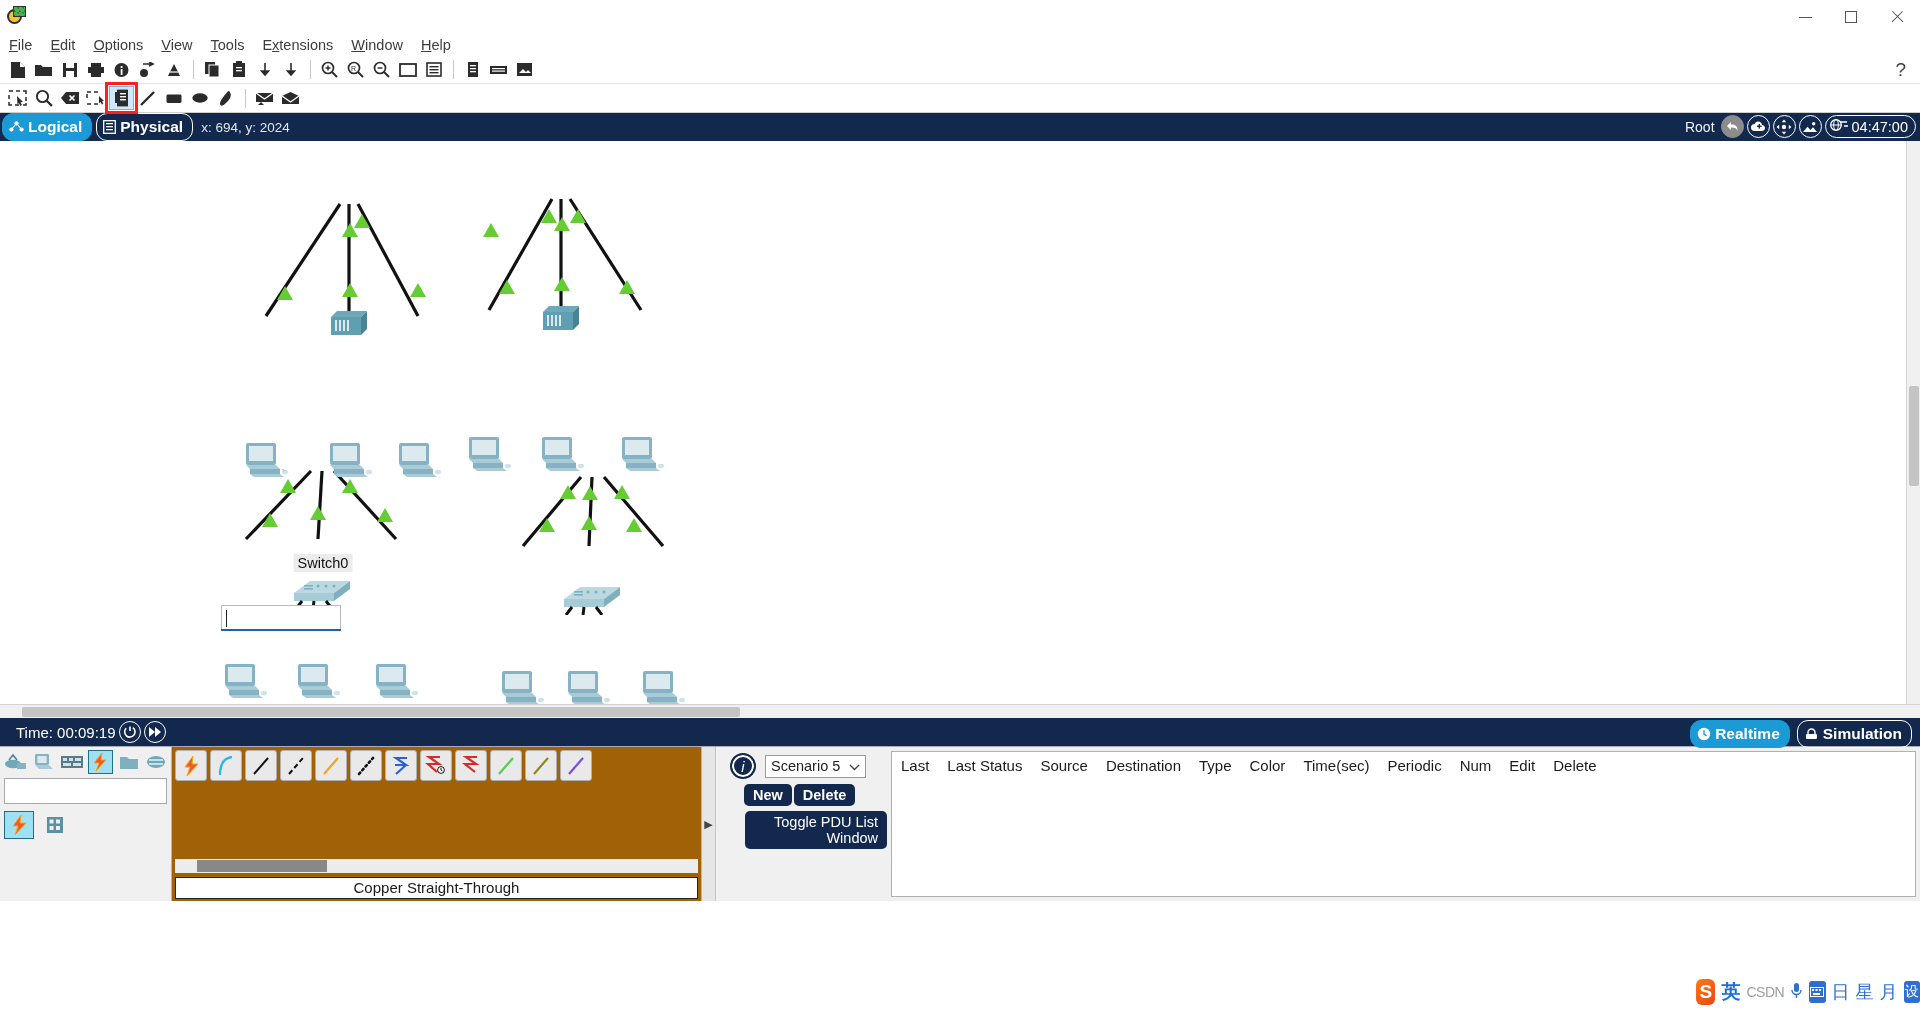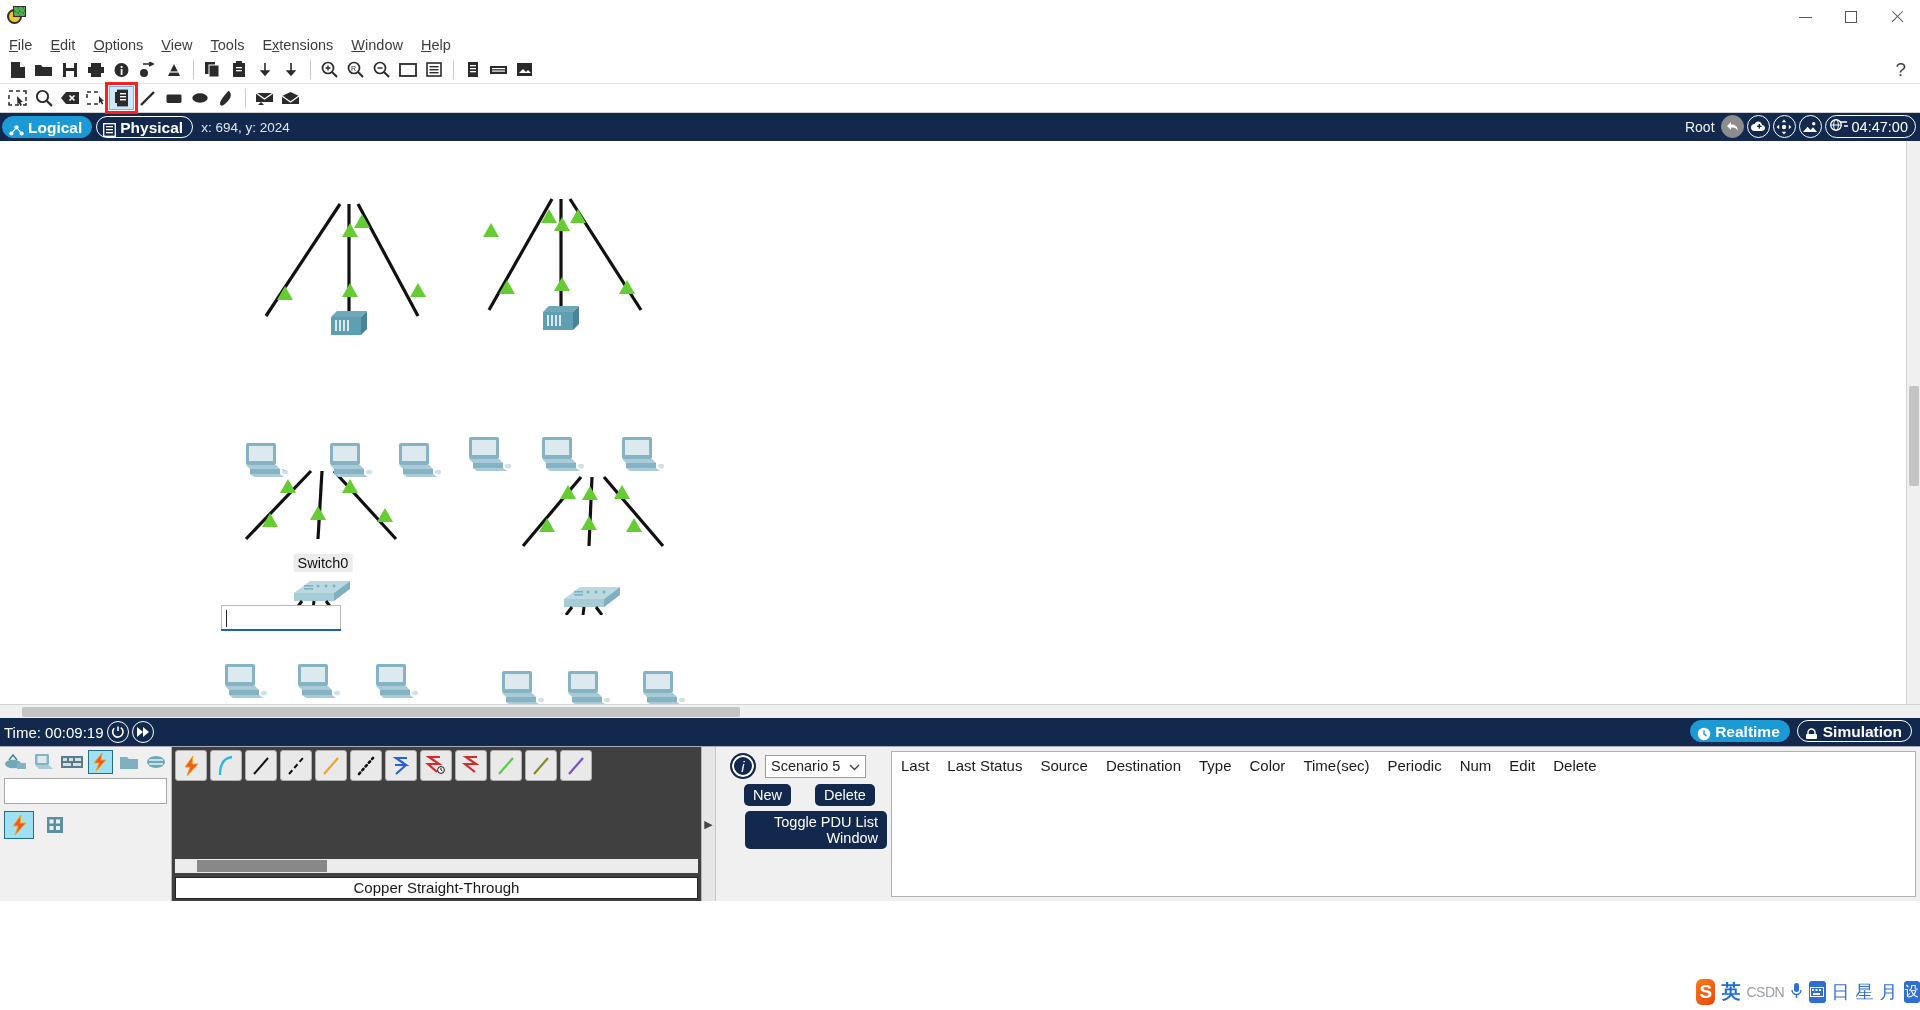--- a/index.html
+++ b/index.html
@@ -71,22 +71,22 @@
     outline:3px solid #ff1f1f; outline-offset:1px; z-index:3;
   }
   #help-q{ position:absolute; right:14px; top:3px; font-size:19px; color:#3d3d3d; }
 
   
   #navbar{
     height:28px; background:#12284c; display:flex; align-items:center;
     position:relative; padding-left:2px;
   }
   .pill{
-    height:22px; border:1.6px solid #ffffff; border-radius:11px;
-    display:flex; align-items:flex-end; padding:0 9px 0 6px; margin-right:4px;
+    height:28px; border:1.6px solid #ffffff; border-radius:11px;
+    display:flex; align-items:center; padding:0 9px 0 6px; margin-right:4px;
     color:#ffffff; font-size:15.5px; font-weight:bold; white-space:nowrap;
   }
   .pill.active{ background:#1b9ad6; border-color:#1b9ad6; }
   .pill .pi{ margin-right:4px; display:flex; align-items:center;}
   #coords{ color:#dfe6ef; font-size:13.5px; margin-left:4px; white-space:nowrap;}
   #nav-right{ position:absolute; right:4px; top:2px; display:flex; align-items:center; gap:3px;}
   #nav-right .rlabel{ color:#eef2f7; font-size:14px; margin-right:3px;}
   .circ{
     width:23px;height:23px;border-radius:50%;border:1.5px solid #fff;
     display:flex;align-items:center;justify-content:center; color:#fff;
@@ -135,21 +135,21 @@
   #notebox .caret{
     position:absolute; left:4px; top:4px; width:1px; height:17px; background:#222;
   }
   #notebox .underline{
     position:absolute; left:-1px; bottom:-2px; width:120px; height:2px; background:#1a65a8;
   }
 
   
   #statusbar{
     height:28px; background:#12284c; display:flex; align-items:center;
-    padding-left:4px; color:#fff; font-size:15px; position:relative;
+    padding-left:16px; color:#fff; font-size:15px; position:relative;
   }
   #statusbar .sbtn{
     width:22px;height:22px;border-radius:50%;border:1.5px solid #fff;
     display:flex;align-items:center;justify-content:center;margin-left:3px;
   }
   #mode-toggle{ position:absolute; right:4px; top:2px; display:flex; gap:3px;}
 
   
   #bottom{
     height:155px; display:flex; background:#f0f0f0; border-top:1px solid #aab;
@@ -164,21 +164,21 @@
   }
   .cat-ic.sel{ background:#9fe0f2; border:1.5px solid #1f6f8b; }
   #palette .searchbox{
     height:26px;margin:3px 2px;background:#fff;border:1px solid #a9a9a9;
   }
   #dev-grid{ display:flex; gap:6px; padding:4px 2px; }
   .dev-ic{ width:30px;height:28px;display:flex;align-items:center;justify-content:center;}
   .dev-ic.sel{ background:#9fe0f2; border:1.5px solid #1f6f8b; }
 
   #conn-panel{
-    width:530px; background:#404040; display:flex; flex-direction:column;
+    width:530px; background:#a16207; display:flex; flex-direction:column;
     border-right:1px solid #b5b5b5;
   }
   #conn-grid{ display:flex; padding:3px 2px 0 3px; flex-wrap:nowrap;}
   .conn-ic{
     width:32px;height:31px;background:#e9e9e9;border:1px solid #b0b0b0;border-radius:3px;
     margin-right:3px;display:flex;align-items:center;justify-content:center;
   }
   #conn-scroll{ height:14px; margin:auto 3px 4px 3px; background:#ececec; position:relative;}
   #conn-scroll .thumb{ position:absolute; left:22px; top:1px; width:130px;height:12px;background:#888;}
   #conn-label{
@@ -202,21 +202,21 @@
     border:2px solid #12284c; box-shadow: inset 0 0 0 2px #fff;
   }
   .sel-scenario{
     height:23px;background:#fff;border:1px solid #9a9a9a;display:flex;align-items:center;
     padding:0 5px; gap:9px; font-size:14.5px; color:#222;
   }
   .btn-dark{
     background:#12284c;color:#fff;border-radius:5px;font-size:14.5px;
     padding:3px 9px; border:none; display:inline-block;
   }
-  .row2{ display:flex; gap:24px; padding-left:14px;}
+  .row2{ display:flex; gap:2px; padding-left:14px;font-weight:bold;}
   #pdu-table{ flex:1; background:#fff; border:1px solid #b0b0b0; margin:4px 4px 4px 0;}
   #pdu-head{ display:flex; height:26px; align-items:center; font-size:15px; color:#1b1b1b;}
   #pdu-head .th{ padding:0 9px; border-right:0px solid #ddd; white-space:nowrap; }
 
   
   #ime{
     position:absolute; right:0px; bottom:0px; height:36px; width:228px;
     display:flex; align-items:center; gap:6px; padding-left:4px;
     background:transparent; z-index:20;
   }

